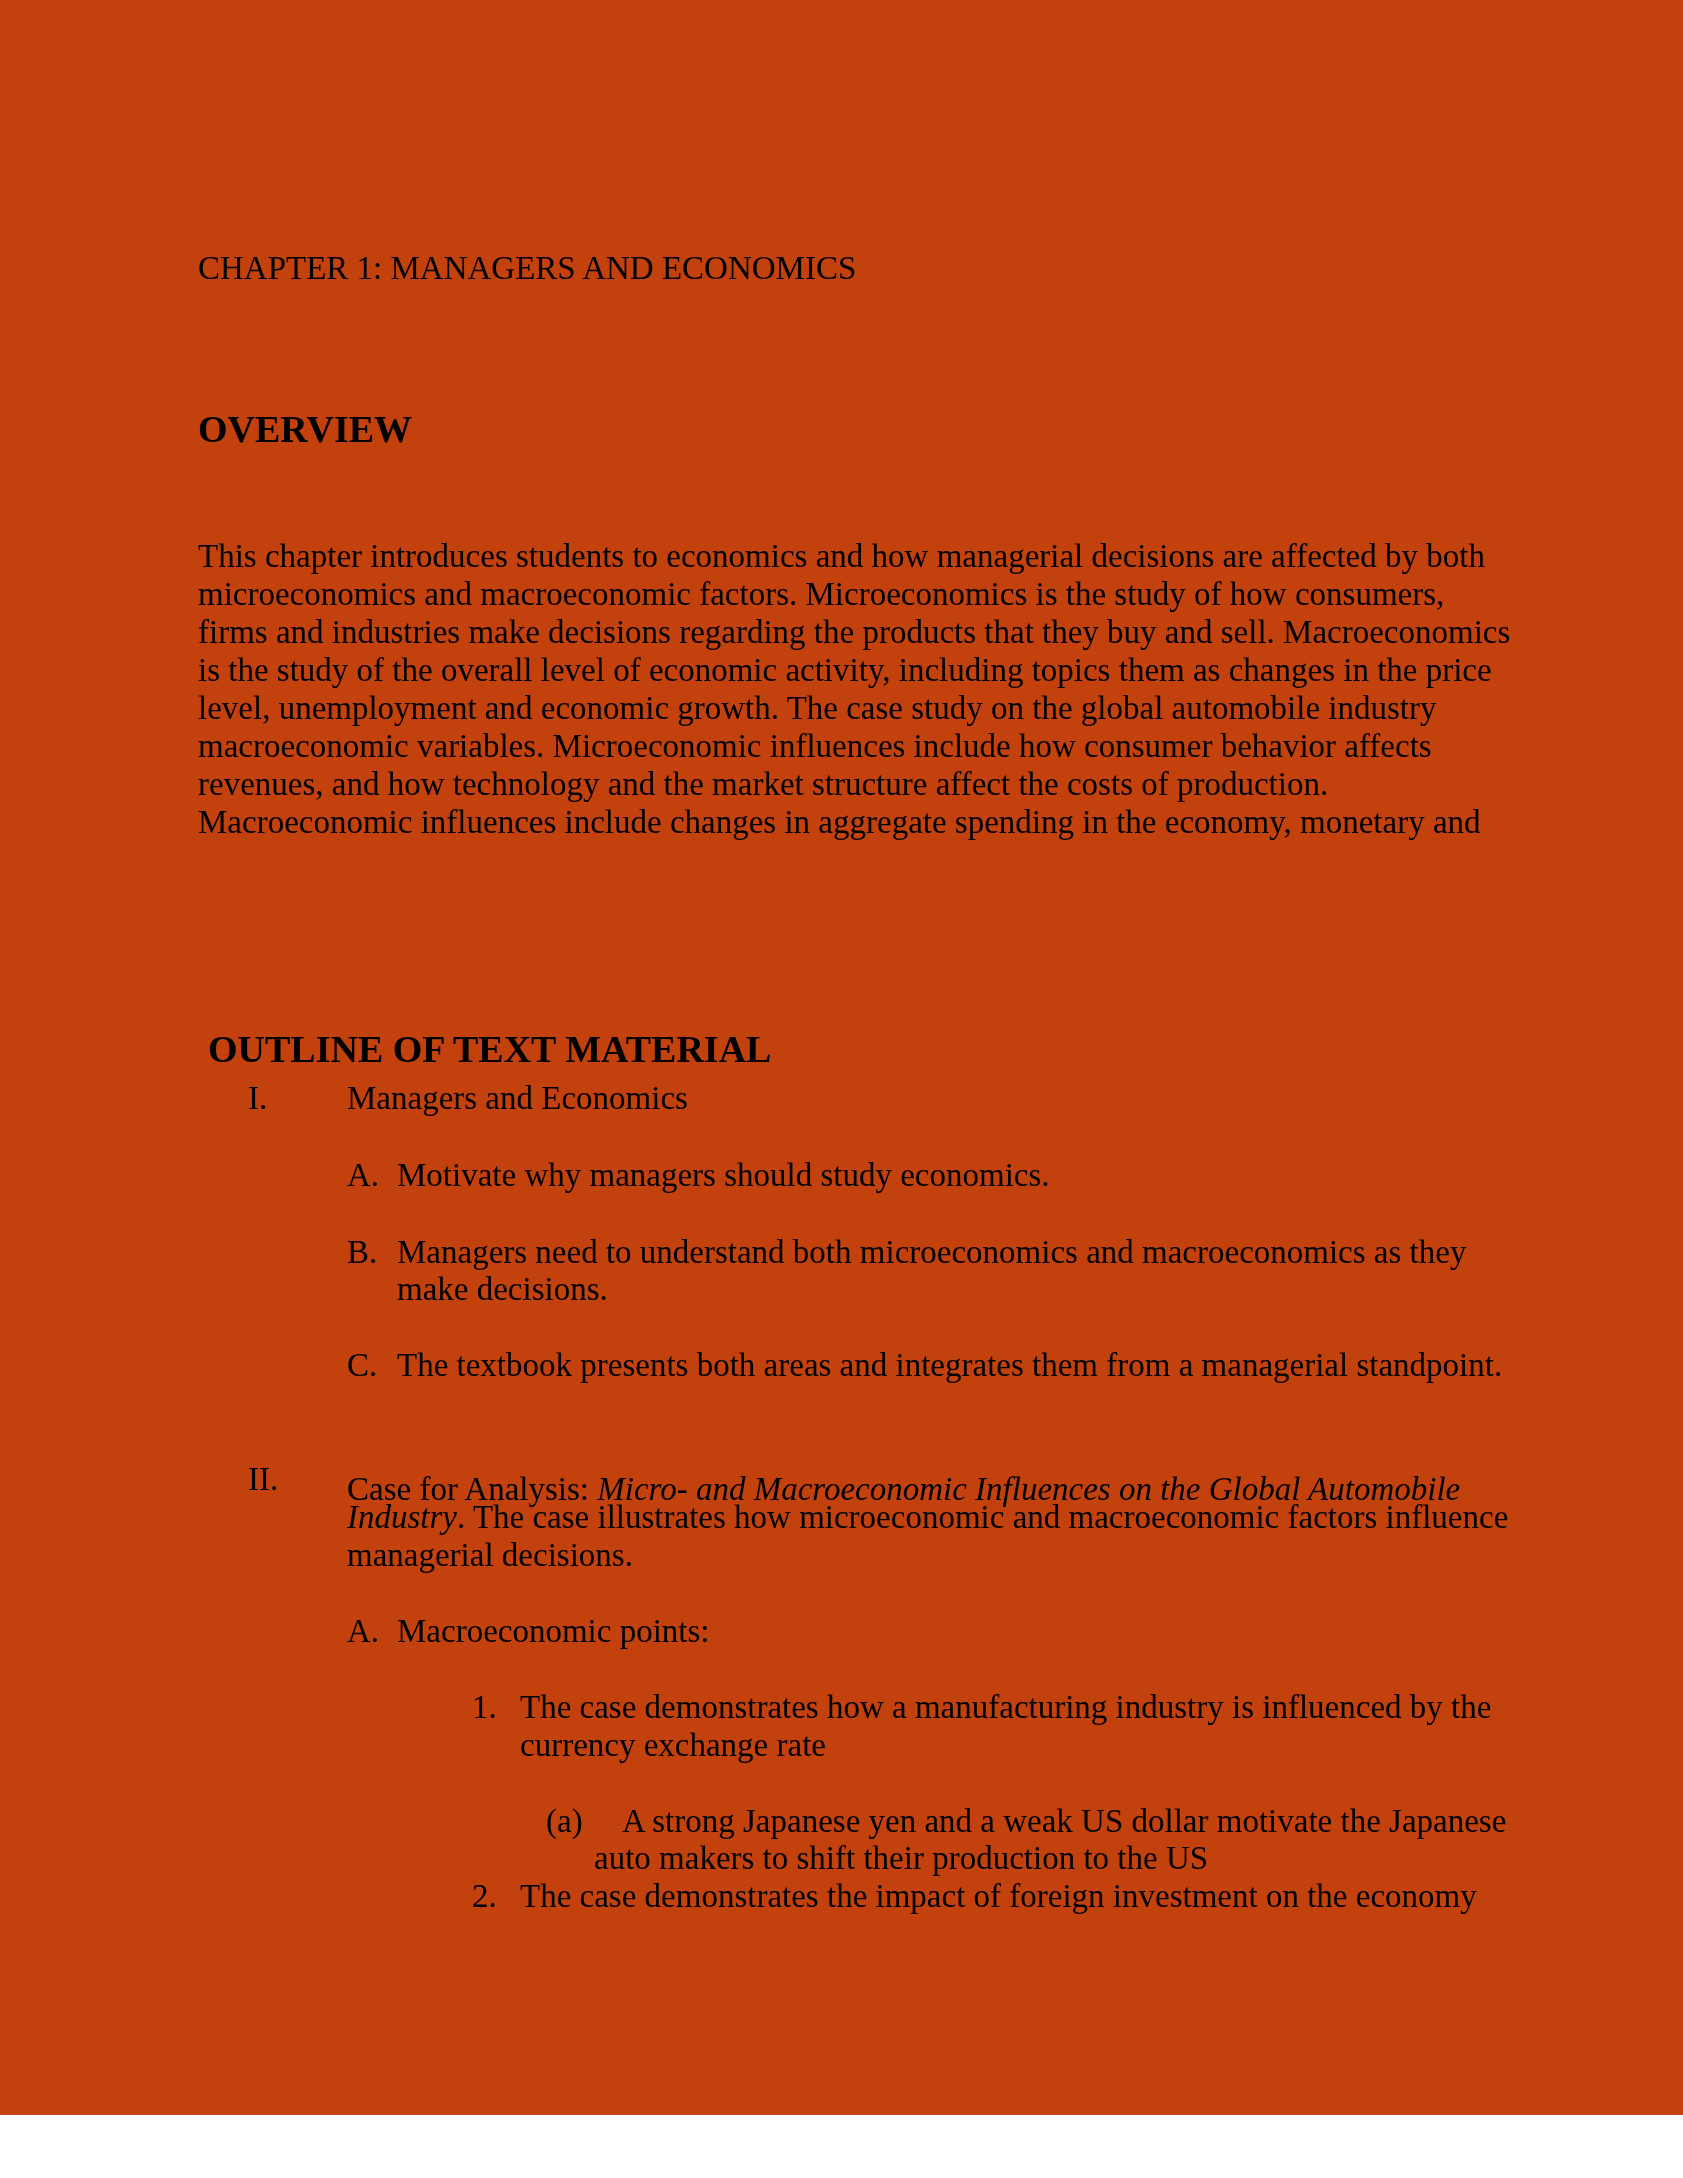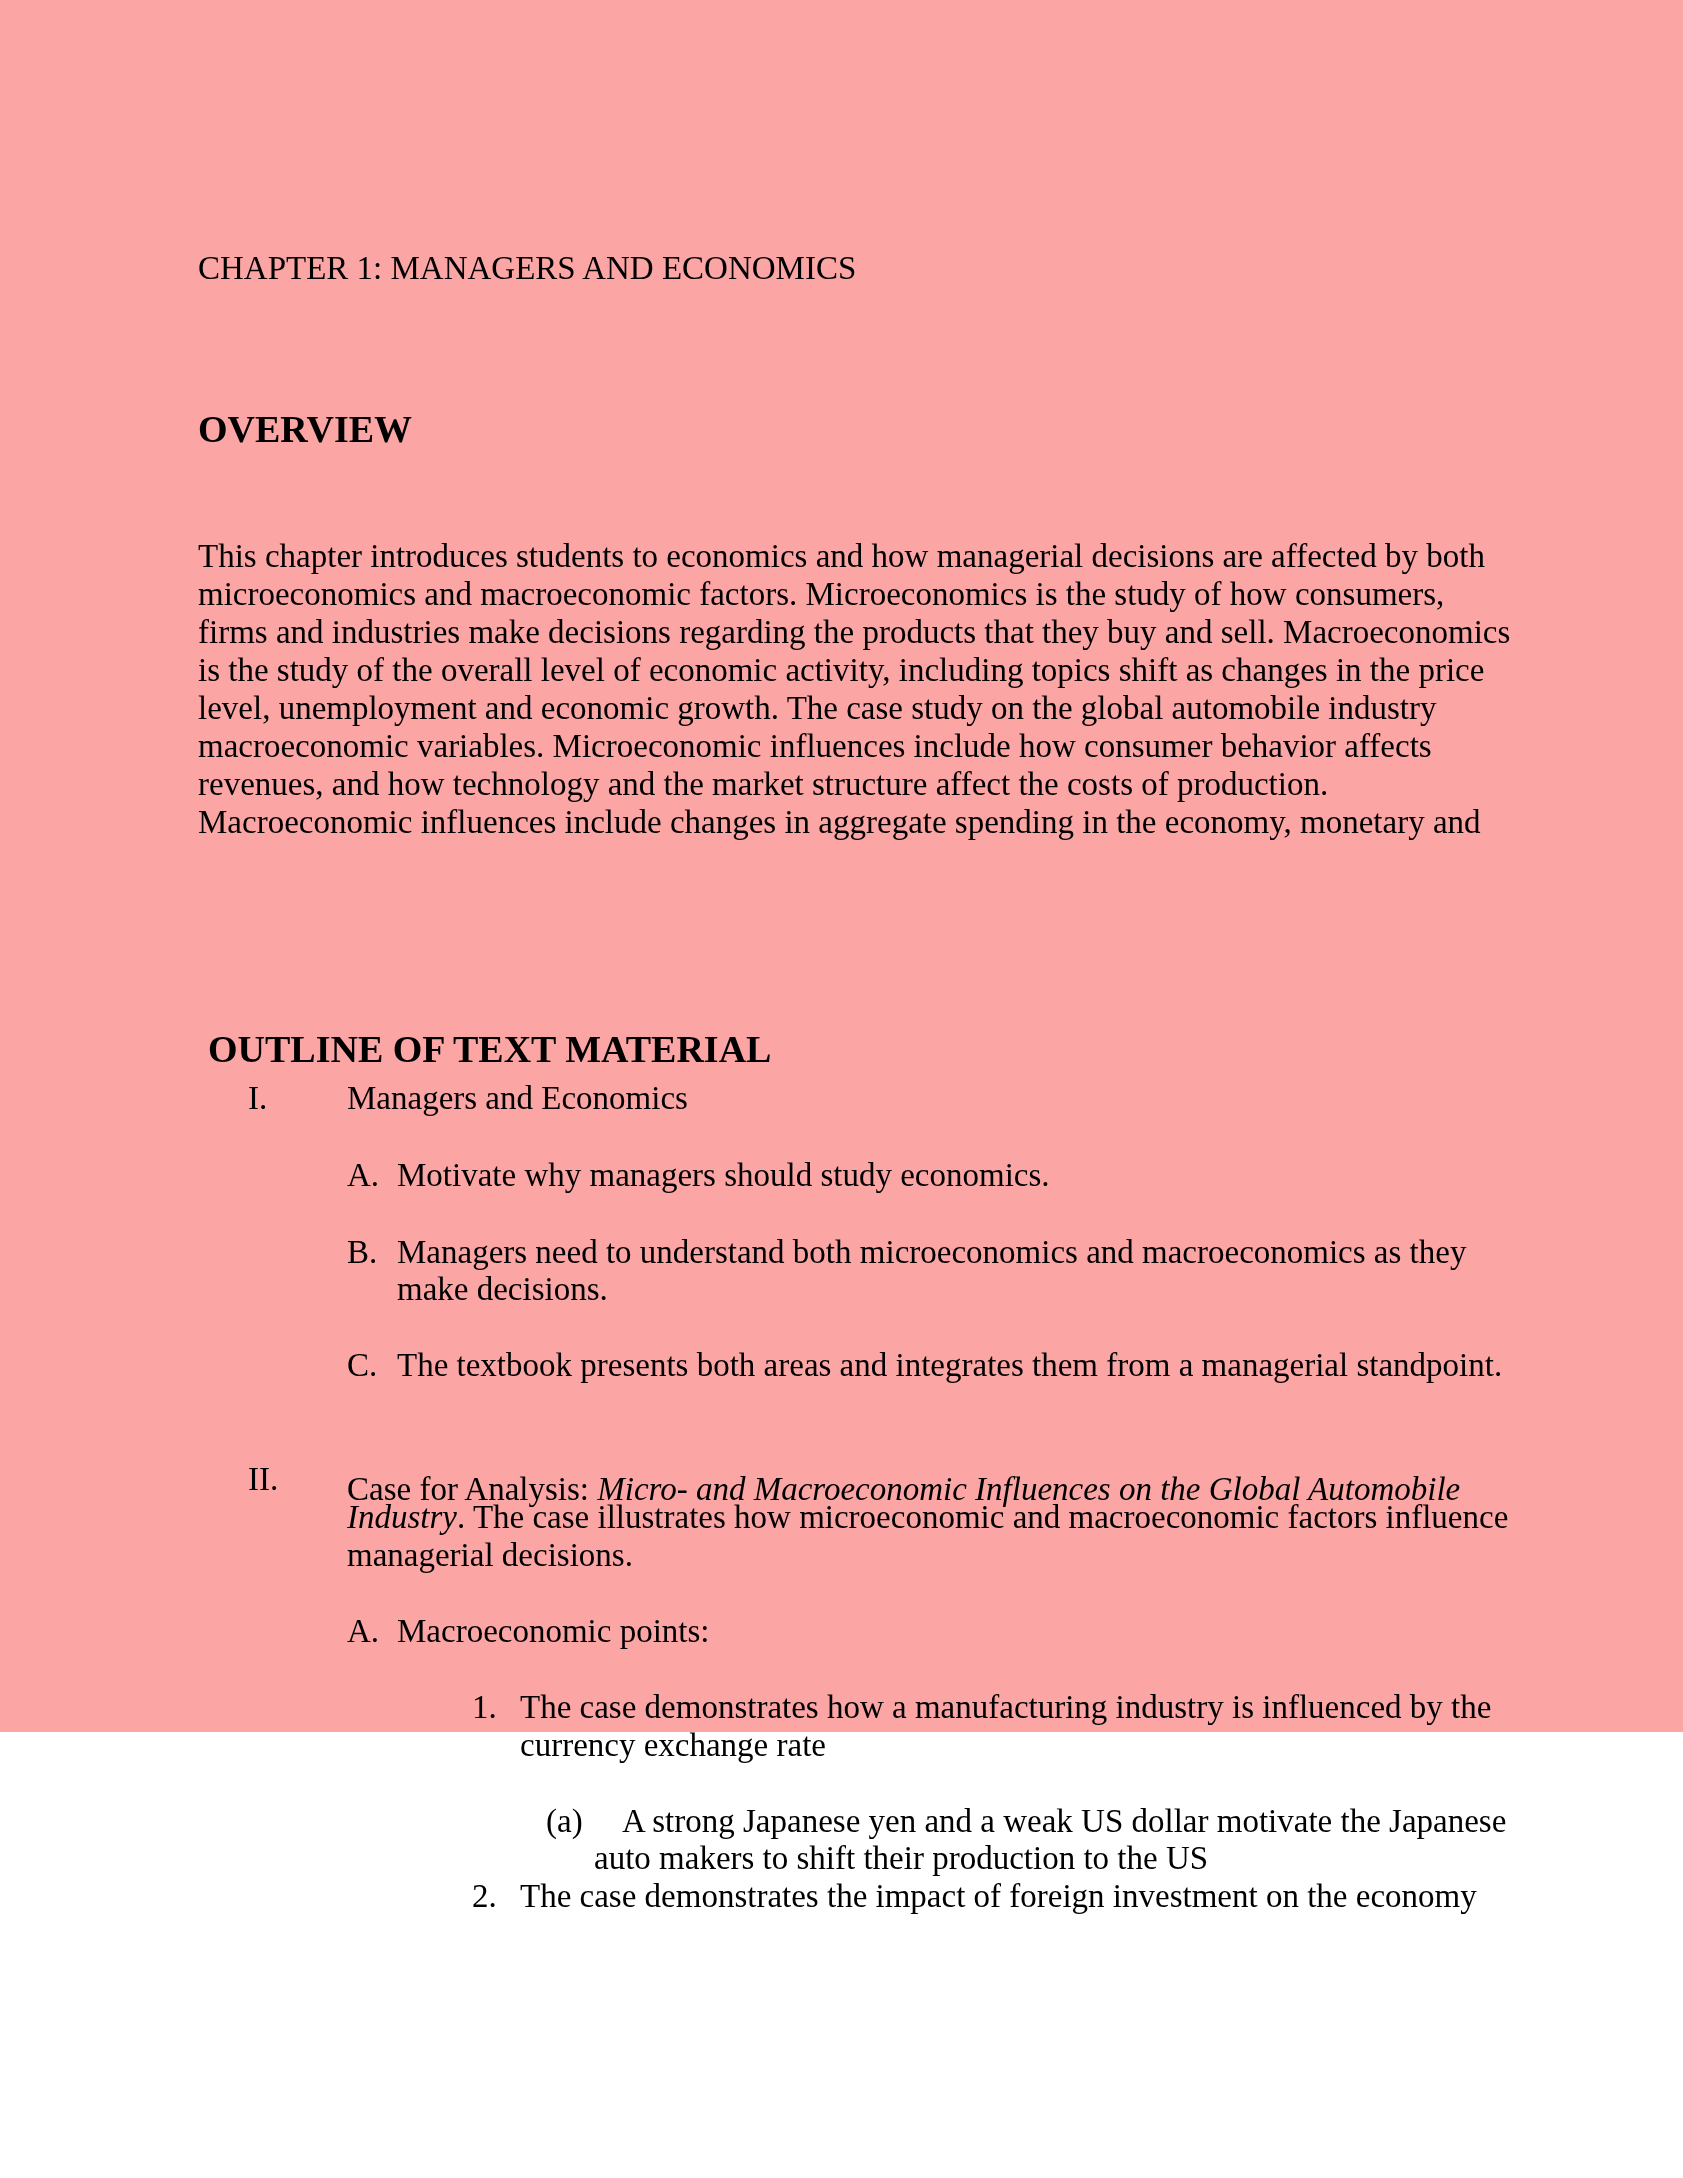--- a/index.html
+++ b/index.html
@@ -1,39 +1,39 @@
 <!DOCTYPE html>
 <html><head>
 <meta charset="utf-8">
 <style>
   html, body { margin: 0; padding: 0; background: #ffffff; }
   body { width: 1683px; height: 2178px; position: relative; overflow: hidden;
          font-family: "Liberation Serif", "DejaVu Serif", serif; color: #000; }
-  .page { position: absolute; left: 0; top: 0; width: 1683px; height: 1732px; background: #fca5a5; }
+  .page { position: absolute; left: 0; top: 0; width: 1683px; height: 2115px; background: #c2410c; }
   .ln { position: absolute; white-space: nowrap; font-size: 33px; line-height: 38px; }
   .h-chapter { font-size: 33px; }
   .h-section { font-weight: bold; font-size: 38px; }
   .para { position: absolute; left: 198px; width: 1317px; font-size: 33px; line-height: 38px; }
   .para span.l { display: block; white-space: nowrap; }
   em { font-style: italic; }
 </style>
 </head>
 <body>
 
 <div class="page">
 
   <div class="ln h-chapter" style="left:198px; top:249px;">CHAPTER 1: MANAGERS AND ECONOMICS</div>
 
   <div class="ln h-section" style="left:198px; top:410px;">OVERVIEW</div>
 
   <div class="para" style="top:537px;">
     <span class="l">This chapter introduces students to economics and how managerial decisions are affected by both</span>
     <span class="l">microeconomics and macroeconomic factors.  Microeconomics is the study of how consumers,</span>
     <span class="l">firms and industries make decisions regarding the products that they buy and sell.  Macroeconomics</span>
-    <span class="l">is the study of the overall level of economic activity, including topics shift as changes in the price</span>
+    <span class="l">is the study of the overall level of economic activity, including topics them as changes in the price</span>
     <span class="l">level, unemployment and economic growth.  The case study on the global automobile industry</span>
     <span class="l">macroeconomic variables.  Microeconomic influences include how consumer behavior affects</span>
     <span class="l">revenues, and how technology and the market structure affect the costs of production.</span>
     <span class="l">Macroeconomic influences include changes in aggregate spending in the economy, monetary and</span>
   </div>
 
   <div class="ln h-section" style="left:208px; top:1030px;">OUTLINE OF TEXT MATERIAL</div>
 
   <div>
     <div class="ln" style="left:248px; top:1079px;">I.</div>

